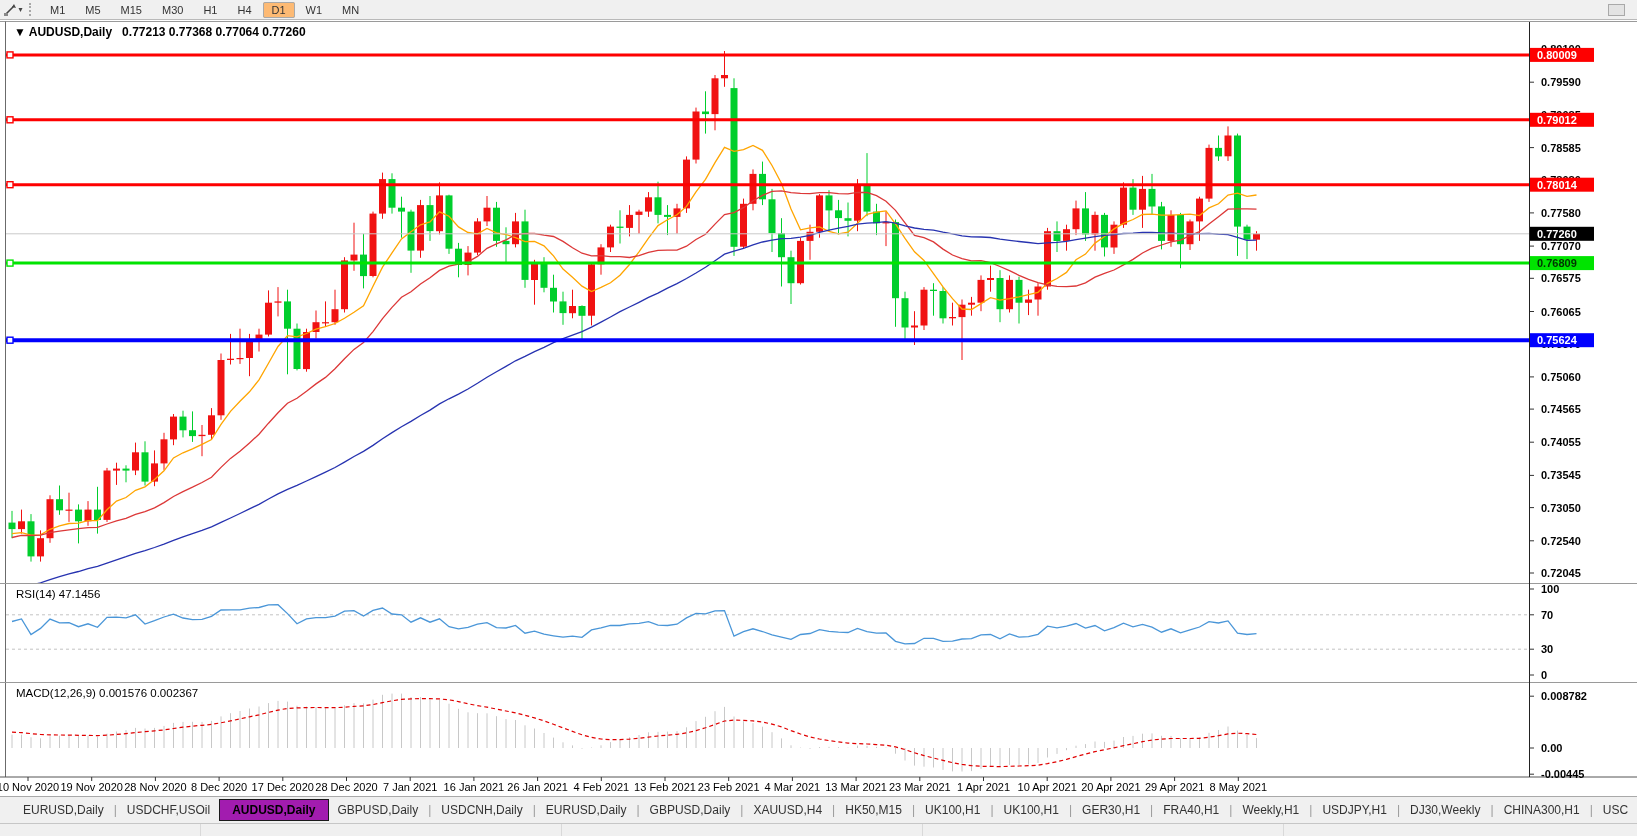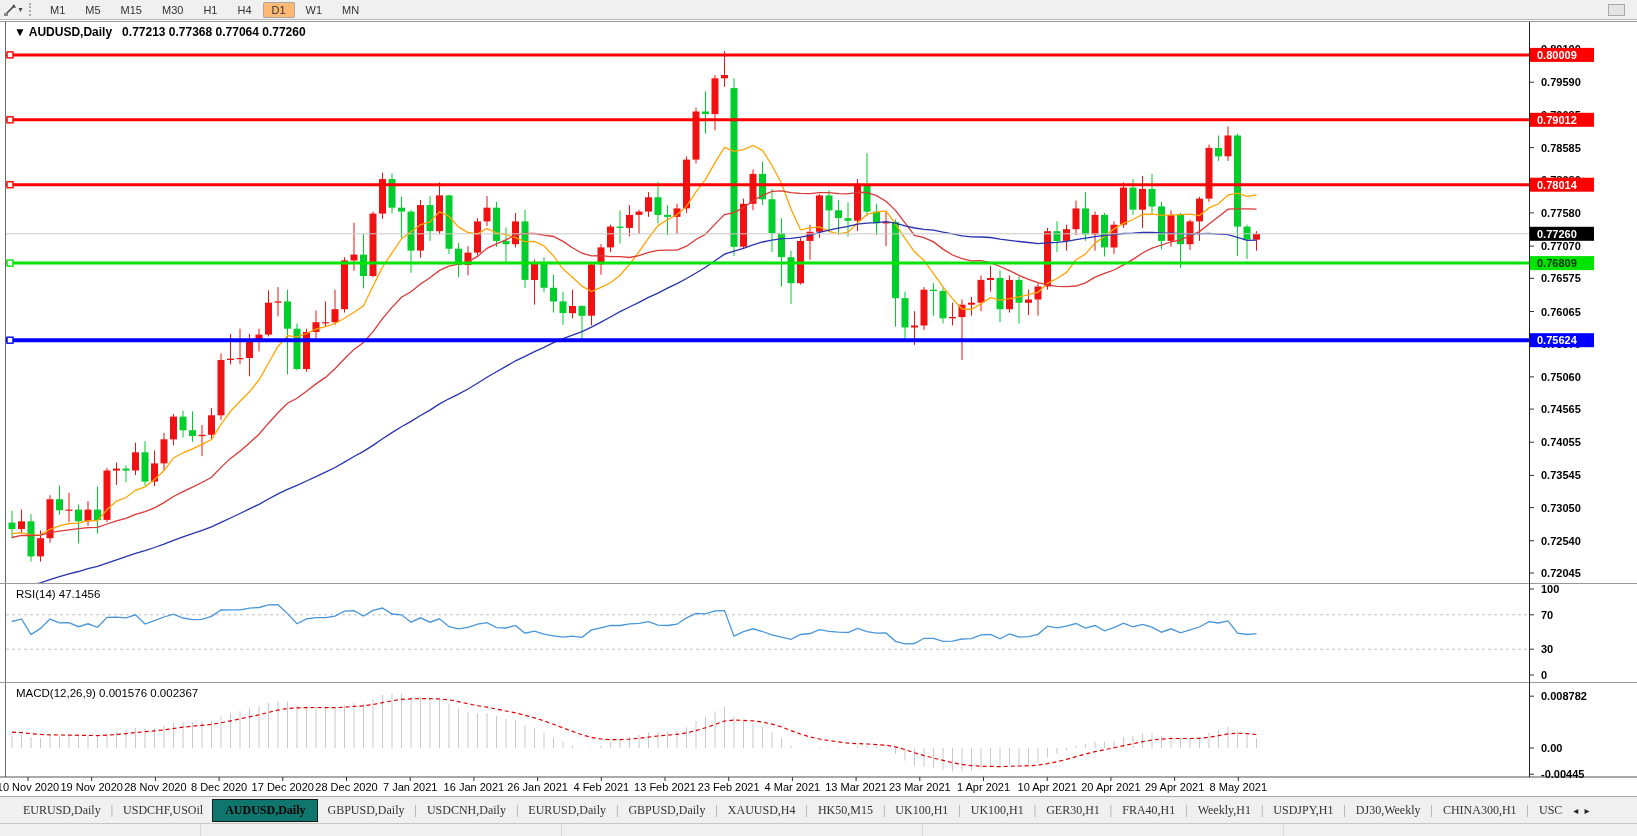--- a/index.html
+++ b/index.html
@@ -12,23 +12,23 @@
   .grip{width:6px;height:13px;margin:0 3px;border-left:2px dotted #a8a8a8;}
   .tfbtn{padding:1px 8px;margin:8px 1px;border:1px solid transparent;border-radius:2px;color:#333;cursor:default;}
   .tfbtn.active{background:#fdba74;border:1px solid #a9a9a9;}
   #tb-more{position:absolute;right:12px;top:4px;width:15px;height:10px;background:#e3e3e3;border:1px solid #a9a9a9;}
   
   #charthost{position:absolute;left:0;top:20px;width:1637px;height:776px;background:#fff;}
   svg{font-family:"Liberation Sans",sans-serif;}
   
   #tabbar{position:absolute;left:0;top:796px;width:1637px;height:27px;background:#f0f0f0;
     border-top:1px solid #a9a9a9;display:flex;align-items:center;font-size:12px;color:#333;
-    padding-left:14px;box-sizing:border-box;white-space:nowrap;overflow:hidden;font-family:Liberation Serif, serif;}
+    padding-left:14px;box-sizing:border-box;white-space:nowrap;overflow:hidden;}
   .tab{padding:3px 9px;cursor:default;}
-  .tab.active{background:#0f766e;border:1px solid #1a1a1a;font-weight:bold;color:#000;padding:3px 12px;}
+  .tab.active{background:#a21caf;border:1px solid #1a1a1a;font-weight:bold;color:#000;padding:3px 12px;}
   .tabsep{color:#999;padding:0 1px;}
   #tabscroll{margin-left:2px;color:#222;font-size:10px;letter-spacing:6px;}
   
   #statusbar{position:absolute;left:0;top:823px;width:1637px;height:13px;background:#f0f0f0;
     border-top:1px solid #c6c6c6;display:flex;}
   .statusseg{border-right:1px solid #d9d9d9;height:100%;}
 </style>
 </head>
 <body>
 

